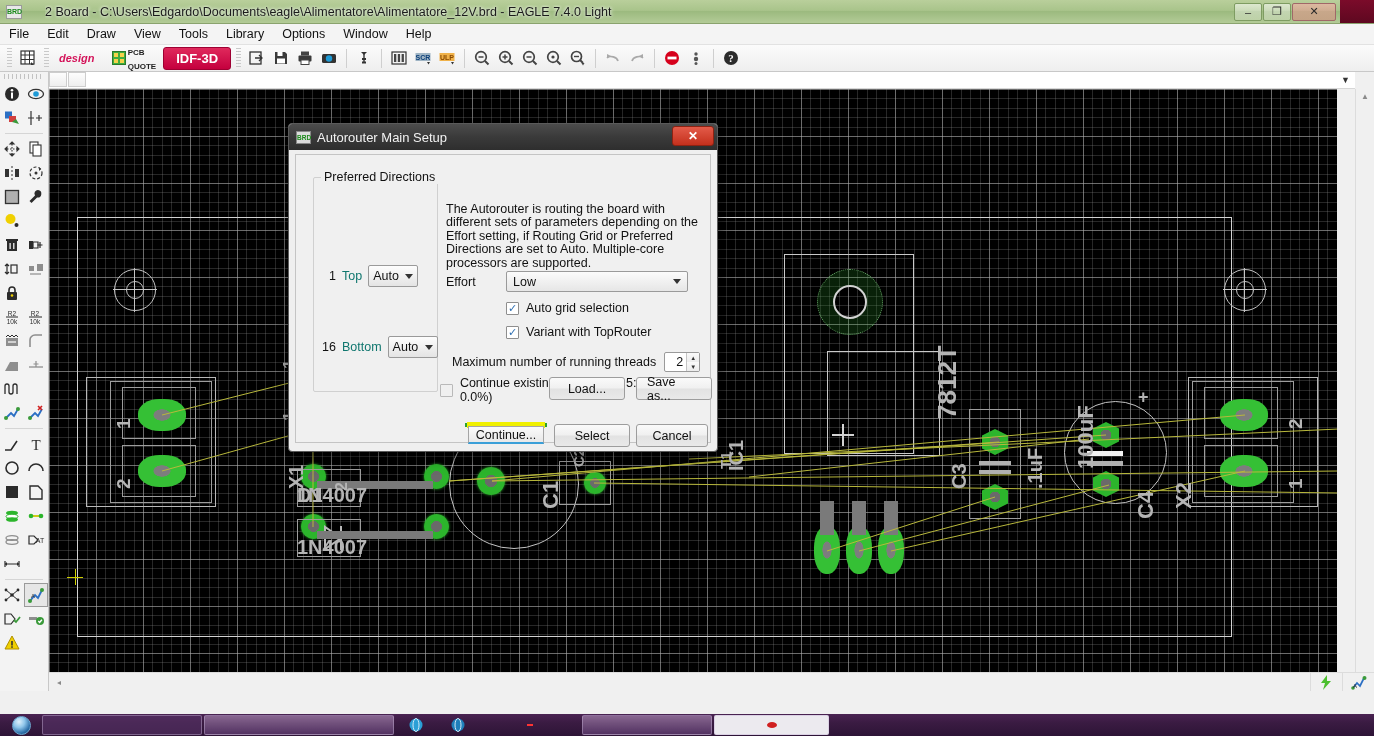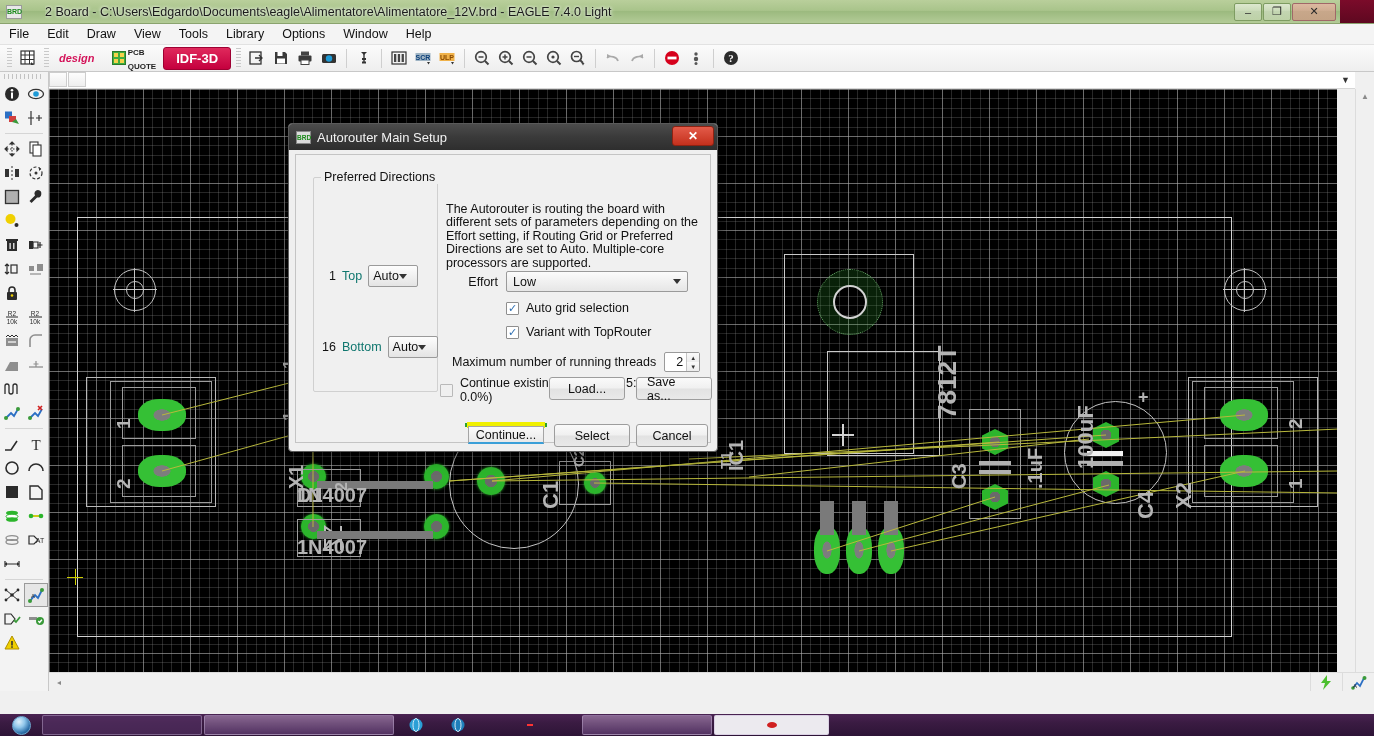--- a/index.html
+++ b/index.html
@@ -219,33 +219,33 @@
   #gb-legend {
     position:absolute; left:304px; top:171px; background:#f0f0f0; padding:0 3px;
     font-size:12.5px; color:#111;
   }
   .dirrow { position:absolute; display:flex; align-items:center; gap:6px; }
   .dirnum { width:20px; text-align:right; font-size:12.5px; color:#111; }
   .dirlabel { font-size:12.5px; color:#0f766e; }
   .combo-sm {
     width:50px; height:22px; background:linear-gradient(to bottom,#fdfdfd,#e4e4e4);
     border:1px solid #9a9a9a; border-radius:2px; display:flex; align-items:center;
-    justify-content:flex-start; padding:0 4px; font-size:12.5px; color:#111;
+    justify-content:space-between; padding:0 4px; font-size:12.5px; color:#111;
   }
   .caret { width:0;height:0;border-left:4px solid transparent;border-right:4px solid transparent;
     border-top:5px solid #333; }
   #desc {
     position:absolute; left:150px; top:48px; width:262px;
     font-size:12.5px; color:#111; line-height:13.4px;
   }
   .row-effort {
     position:absolute; left:150px; top:116px; width:262px;
     display:flex; align-items:center; gap:8px;
   }
-  .row-effort .lb { width:52px; text-align:right; font-size:12.5px; color:#111; }
+  .row-effort .lb { width:52px; text-align:left; font-size:12.5px; color:#111; }
   .combo-wide {
     width:182px; height:21px; background:linear-gradient(to bottom,#fbfbfb,#e6e6e6);
     border:1px solid #9a9a9a; border-radius:2px;
     display:flex; align-items:center; justify-content:space-between;
     padding:0 6px; font-size:12.5px; color:#111;
   }
   .chk-row { position:absolute; display:flex; align-items:center; gap:7px; font-size:12.5px; color:#111; }
   .chkbox {
     width:13px;height:13px;background:#fff;border:1px solid #8e8e8e;border-radius:1px;
     display:flex;align-items:center;justify-content:center;

